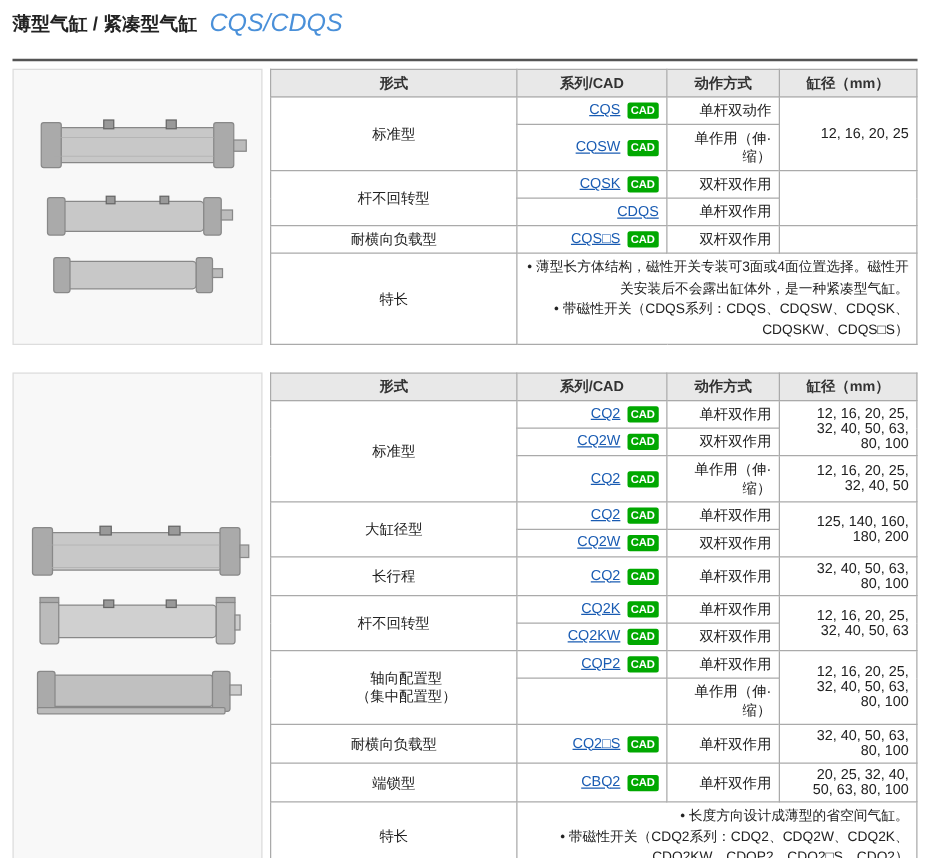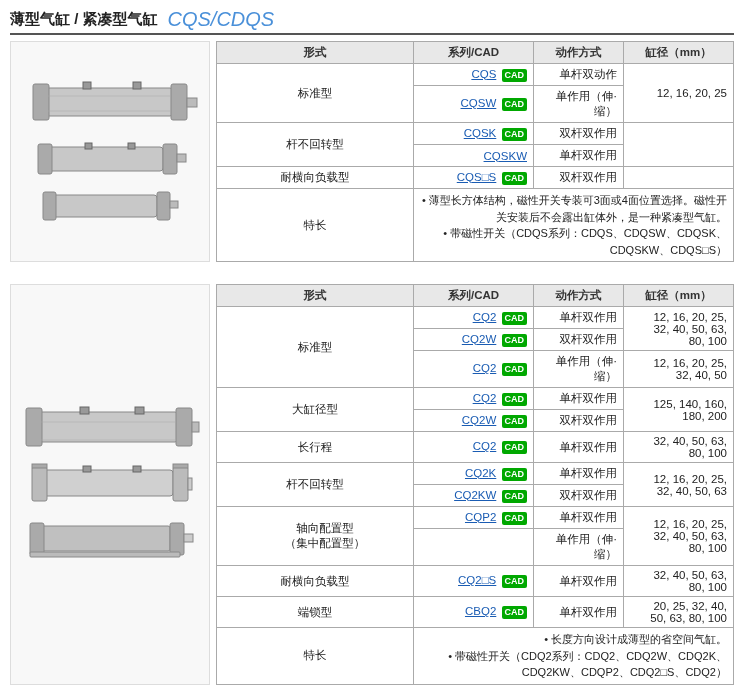--- a/index.html
+++ b/index.html
@@ -13,21 +13,21 @@
       overflow-x: hidden;
     }
     .section {
       padding: 8px 10px 4px 10px;
     }
     .section-header {
       display: flex;
       align-items: center;
       margin-bottom: 6px;
       border-bottom: 2px solid #555;
-      padding-bottom: 2px;
+      padding-bottom: 16px;
     }
     .section-header .title-cn {
       font-size: 15px;
       font-weight: bold;
       color: #222;
       margin-right: 10px;
     }
     .section-header .title-en {
       font-size: 20px;
       font-style: italic;
@@ -194,21 +194,21 @@
           <td rowspan="2" class="row-label">杆不回转型</td>
           <td class="link-cell">
             <span class="link-blue">CQSK</span>
             <span class="cad-badge">CAD</span>
           </td>
           <td>双杆双作用</td>
           <td rowspan="2"></td>
         </tr>
         <tr>
           <td class="link-cell">
-            <span class="link-blue">CQSKW</span>
+            <span class="link-blue">CDQS</span>
           </td>
           <td>单杆双作用</td>
         </tr>
         <tr>
           <td class="row-label">耐横向负载型</td>
           <td class="link-cell">
             <span class="link-blue">CQS□S</span>
             <span class="cad-badge">CAD</span>
           </td>
           <td>双杆双作用</td>

